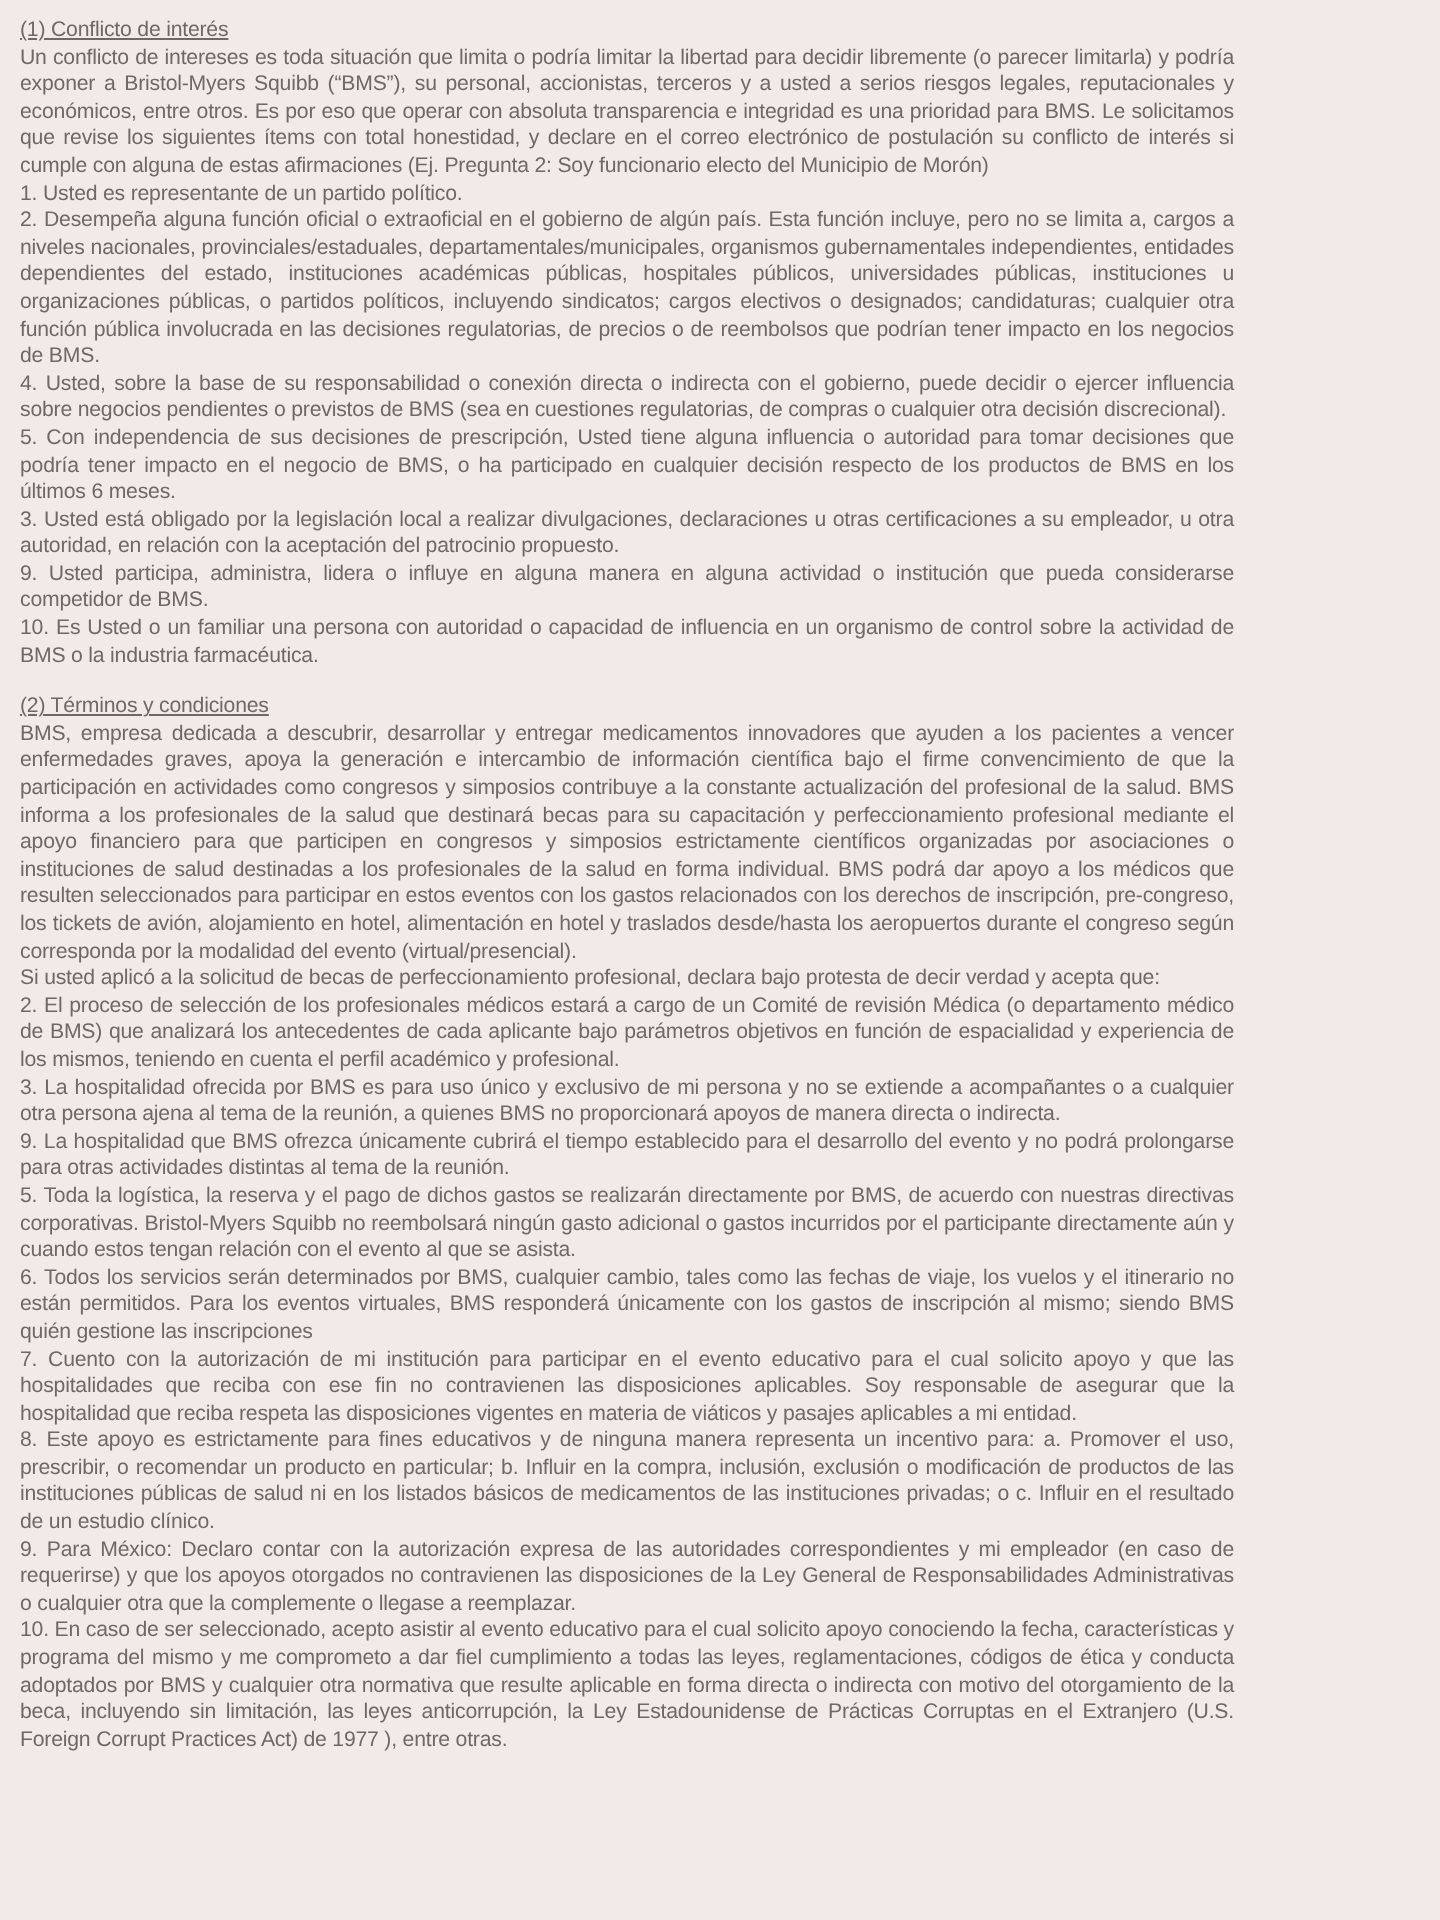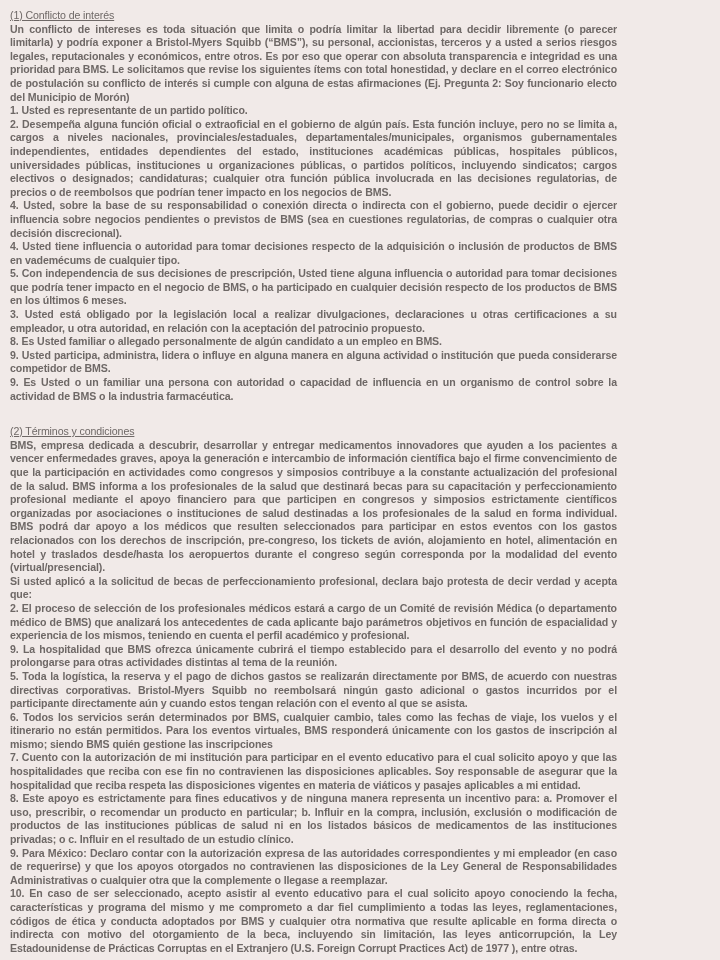--- a/index.html
+++ b/index.html
@@ -26,50 +26,48 @@
     margin: 0;
     font-size: 10.6px;
     line-height: 13.6px;
     font-weight: normal;
     text-decoration: underline;
     color: #6e6866;
   }
   .doc p {
     margin: 0;
     text-align: justify;
-    font-weight: bold;
   }
   .section-terms {
-    margin-top: 22px;
+    margin-top: 12px;
   }
 </style>
 </head>
 <body>
 
 <div class="doc">
 
   <section class="section-conflict">
     <h2>(1) Conflicto de interés</h2>
     <p>Un conflicto de intereses es toda situación que limita o podría limitar la libertad para decidir libremente (o parecer limitarla) y podría exponer a Bristol-Myers Squibb (“BMS”), su personal, accionistas, terceros y a usted a serios riesgos legales, reputacionales y económicos, entre otros. Es por eso que operar con absoluta transparencia e integridad es una prioridad para BMS. Le solicitamos que revise los siguientes ítems con total honestidad, y declare en el correo electrónico de postulación su conflicto de interés si cumple con alguna de estas afirmaciones (Ej. Pregunta 2: Soy funcionario electo del Municipio de Morón)</p>
     <p>1. Usted es representante de un partido político.</p>
     <p>2. Desempeña alguna función oficial o extraoficial en el gobierno de algún país. Esta función incluye, pero no se limita a, cargos a niveles nacionales, provinciales/estaduales, departamentales/municipales, organismos gubernamentales independientes, entidades dependientes del estado, instituciones académicas públicas, hospitales públicos, universidades públicas, instituciones u organizaciones públicas, o partidos políticos, incluyendo sindicatos; cargos electivos o designados; candidaturas; cualquier otra función pública involucrada en las decisiones regulatorias, de precios o de reembolsos que podrían tener impacto en los negocios de BMS.</p>
     <p>4. Usted, sobre la base de su responsabilidad o conexión directa o indirecta con el gobierno, puede decidir o ejercer influencia sobre negocios pendientes o previstos de BMS (sea en cuestiones regulatorias, de compras o cualquier otra decisión discrecional).</p>
-    <p>4. Usted tiene influencia o autoridad para tomar decisiones respecto de la adquisición o inclusión de productos de BMS en vademécums de cualquier tipo.</p>
     <p>5. Con independencia de sus decisiones de prescripción, Usted tiene alguna influencia o autoridad para tomar decisiones que podría tener impacto en el negocio de BMS, o ha participado en cualquier decisión respecto de los productos de BMS en los últimos 6 meses.</p>
     <p>3. Usted está obligado por la legislación local a realizar divulgaciones, declaraciones u otras certificaciones a su empleador, u otra autoridad, en relación con la aceptación del patrocinio propuesto.</p>
-    <p>8. Es Usted familiar o allegado personalmente de algún candidato a un empleo en BMS.</p>
     <p>9. Usted participa, administra, lidera o influye en alguna manera en alguna actividad o institución que pueda considerarse competidor de BMS.</p>
-    <p>9. Es Usted o un familiar una persona con autoridad o capacidad de influencia en un organismo de control sobre la actividad de BMS o la industria farmacéutica.</p>
+    <p>10. Es Usted o un familiar una persona con autoridad o capacidad de influencia en un organismo de control sobre la actividad de BMS o la industria farmacéutica.</p>
   </section>
 
   <section class="section-terms">
     <h2>(2) Términos y condiciones</h2>
     <p>BMS, empresa dedicada a descubrir, desarrollar y entregar medicamentos innovadores que ayuden a los pacientes a vencer enfermedades graves, apoya la generación e intercambio de información científica bajo el firme convencimiento de que la participación en actividades como congresos y simposios contribuye a la constante actualización del profesional de la salud. BMS informa a los profesionales de la salud que destinará becas para su capacitación y perfeccionamiento profesional mediante el apoyo financiero para que participen en congresos y simposios estrictamente científicos organizadas por asociaciones o instituciones de salud destinadas a los profesionales de la salud en forma individual. BMS podrá dar apoyo a los médicos que resulten seleccionados para participar en estos eventos con los gastos relacionados con los derechos de inscripción, pre-congreso, los tickets de avión, alojamiento en hotel, alimentación en hotel y traslados desde/hasta los aeropuertos durante el congreso según corresponda por la modalidad del evento (virtual/presencial).</p>
     <p>Si usted aplicó a la solicitud de becas de perfeccionamiento profesional, declara bajo protesta de decir verdad y acepta que:</p>
     <p>2. El proceso de selección de los profesionales médicos estará a cargo de un Comité de revisión Médica (o departamento médico de BMS) que analizará los antecedentes de cada aplicante bajo parámetros objetivos en función de espacialidad y experiencia de los mismos, teniendo en cuenta el perfil académico y profesional.</p>
+    <p>3. La hospitalidad ofrecida por BMS es para uso único y exclusivo de mi persona y no se extiende a acompañantes o a cualquier otra persona ajena al tema de la reunión, a quienes BMS no proporcionará apoyos de manera directa o indirecta.</p>
     <p>9. La hospitalidad que BMS ofrezca únicamente cubrirá el tiempo establecido para el desarrollo del evento y no podrá prolongarse para otras actividades distintas al tema de la reunión.</p>
     <p>5. Toda la logística, la reserva y el pago de dichos gastos se realizarán directamente por BMS, de acuerdo con nuestras directivas corporativas. Bristol-Myers Squibb no reembolsará ningún gasto adicional o gastos incurridos por el participante directamente aún y cuando estos tengan relación con el evento al que se asista.</p>
     <p>6. Todos los servicios serán determinados por BMS, cualquier cambio, tales como las fechas de viaje, los vuelos y el itinerario no están permitidos. Para los eventos virtuales, BMS responderá únicamente con los gastos de inscripción al mismo; siendo BMS quién gestione las inscripciones</p>
     <p>7. Cuento con la autorización de mi institución para participar en el evento educativo para el cual solicito apoyo y que las hospitalidades que reciba con ese fin no contravienen las disposiciones aplicables. Soy responsable de asegurar que la hospitalidad que reciba respeta las disposiciones vigentes en materia de viáticos y pasajes aplicables a mi entidad.</p>
     <p>8. Este apoyo es estrictamente para fines educativos y de ninguna manera representa un incentivo para: a. Promover el uso, prescribir, o recomendar un producto en particular; b. Influir en la compra, inclusión, exclusión o modificación de productos de las instituciones públicas de salud ni en los listados básicos de medicamentos de las instituciones privadas; o c. Influir en el resultado de un estudio clínico.</p>
     <p>9. Para México: Declaro contar con la autorización expresa de las autoridades correspondientes y mi empleador (en caso de requerirse) y que los apoyos otorgados no contravienen las disposiciones de la Ley General de Responsabilidades Administrativas o cualquier otra que la complemente o llegase a reemplazar.</p>
     <p>10. En caso de ser seleccionado, acepto asistir al evento educativo para el cual solicito apoyo conociendo la fecha, características y programa del mismo y me comprometo a dar fiel cumplimiento a todas las leyes, reglamentaciones, códigos de ética y conducta adoptados por BMS y cualquier otra normativa que resulte aplicable en forma directa o indirecta con motivo del otorgamiento de la beca, incluyendo sin limitación, las leyes anticorrupción, la Ley Estadounidense de Prácticas Corruptas en el Extranjero (U.S. Foreign Corrupt Practices Act) de 1977 ), entre otras.</p>
   </section>
 
 </div>

